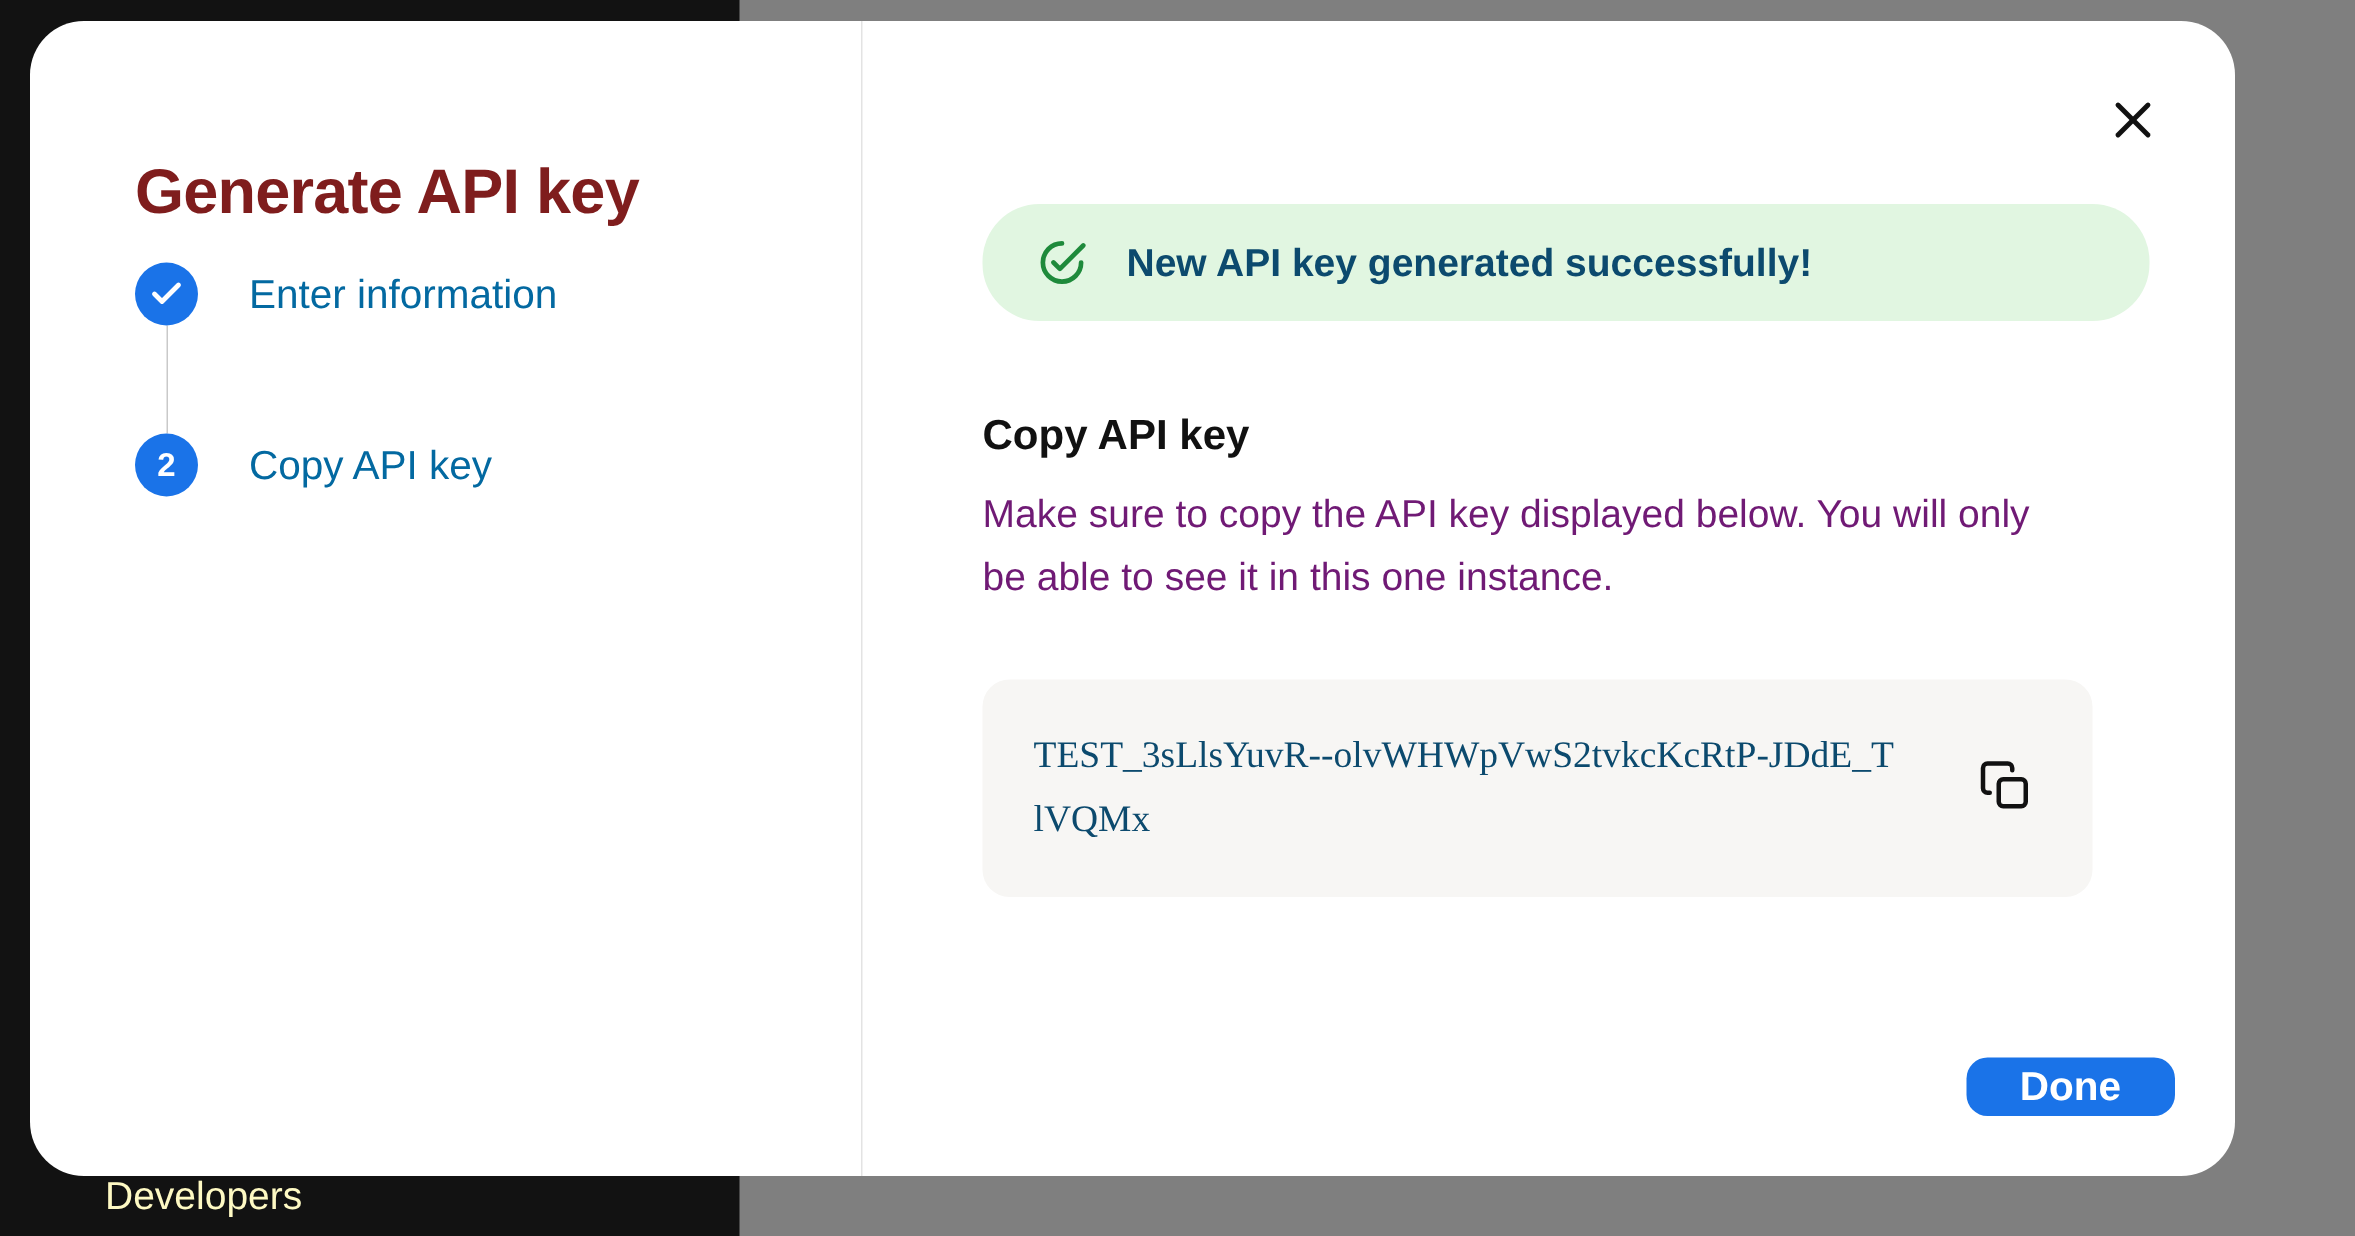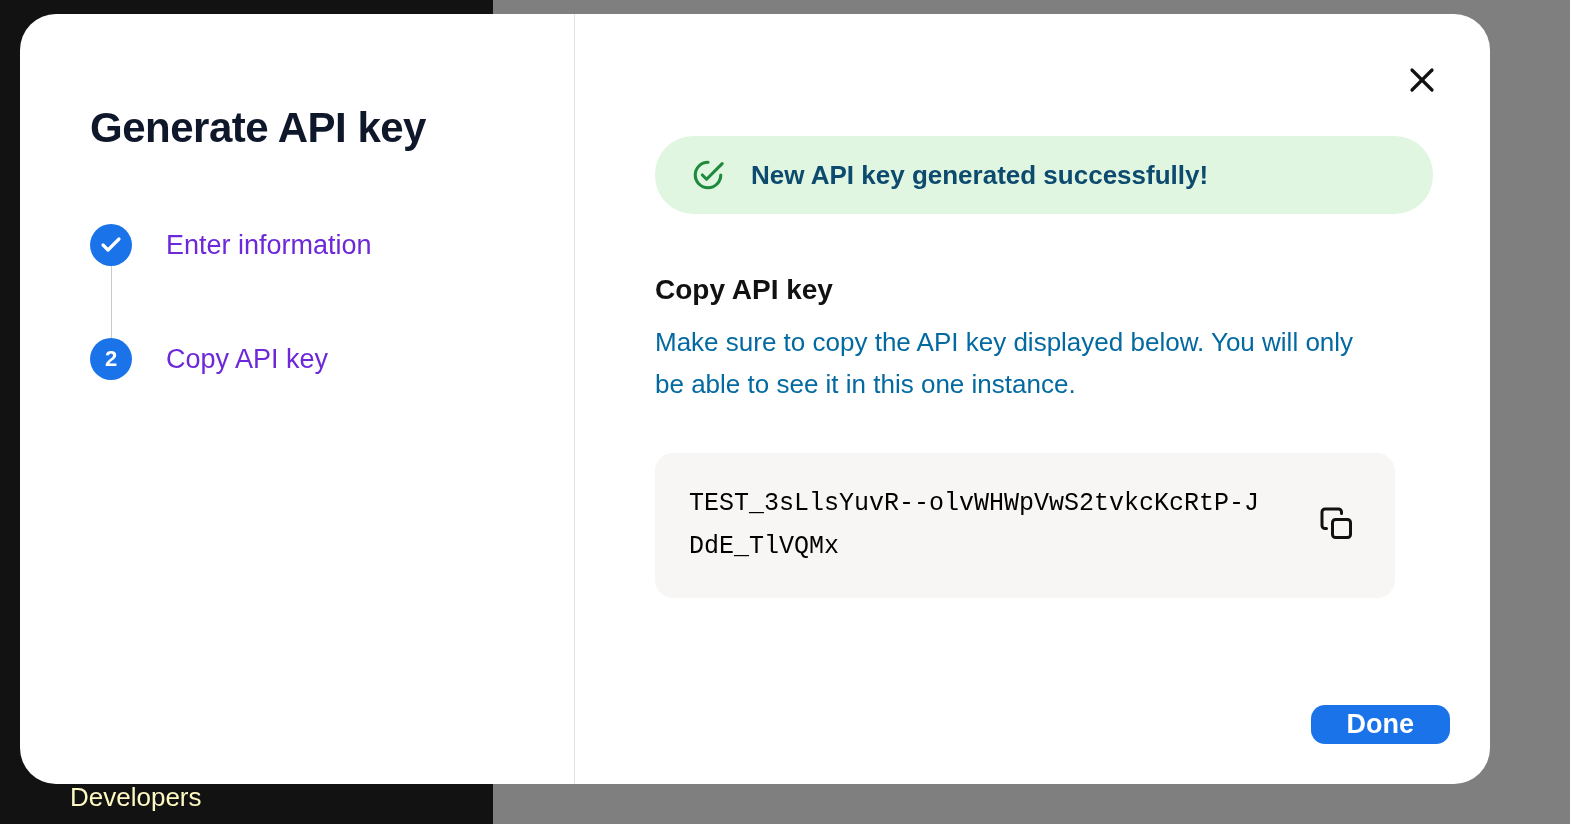--- a/index.html
+++ b/index.html
@@ -37,22 +37,22 @@
       overflow: hidden;
     }
     .modal-left {
       width: 555px;
       border-right: 1px solid #e3e3e3;
       padding: 90px 60px 40px 70px;
     }
     .modal-title {
       font-size: 42px;
       font-weight: 700;
-      color: #0f172a;
-      margin-bottom: 72px;
+      color: #7f1d1d;
+      margin-bottom: 23px;
       letter-spacing: -0.5px;
     }
     .steps { position: relative; }
     .step {
       display: flex;
       align-items: center;
       margin-bottom: 0;
     }
     .step-indicator {
       width: 42px;
@@ -67,21 +67,21 @@
       font-weight: 600;
       flex-shrink: 0;
     }
     .step-indicator svg {
       width: 24px;
       height: 24px;
     }
     .step-label {
       margin-left: 34px;
       font-size: 27px;
-      color: #6d28d9;
+      color: #0369a1;
       font-weight: 500;
     }
     .step-connector {
       width: 1px;
       height: 72px;
       background: #c9c9c9;
       margin-left: 21px;
     }
     .modal-right {
       flex: 1;
@@ -125,39 +125,39 @@
       color: #0c4a6e;
     }
     .section-heading {
       font-size: 28px;
       font-weight: 700;
       color: #111;
       margin-top: 60px;
     }
     .section-desc {
       font-size: 26px;
-      color: #0369a1;
+      color: #701a75;
       line-height: 1.6;
       margin-top: 16px;
       max-width: 700px;
     }
     .key-box {
       margin-top: 48px;
       background: #f7f6f4;
       border-radius: 18px;
       padding: 30px 34px;
       display: flex;
       align-items: center;
       justify-content: space-between;
       width: 740px;
     }
     .key-text {
-      font-family: Liberation Mono, monospace;
+      font-family: Liberation Serif, serif;
       font-size: 25px;
-      color: #000000;
+      color: #0c4a6e;
       word-break: break-all;
       max-width: 580px;
       line-height: 1.7;
     }
     .copy-btn {
       background: none;
       border: none;
       cursor: pointer;
       padding: 6px;
       flex-shrink: 0;

